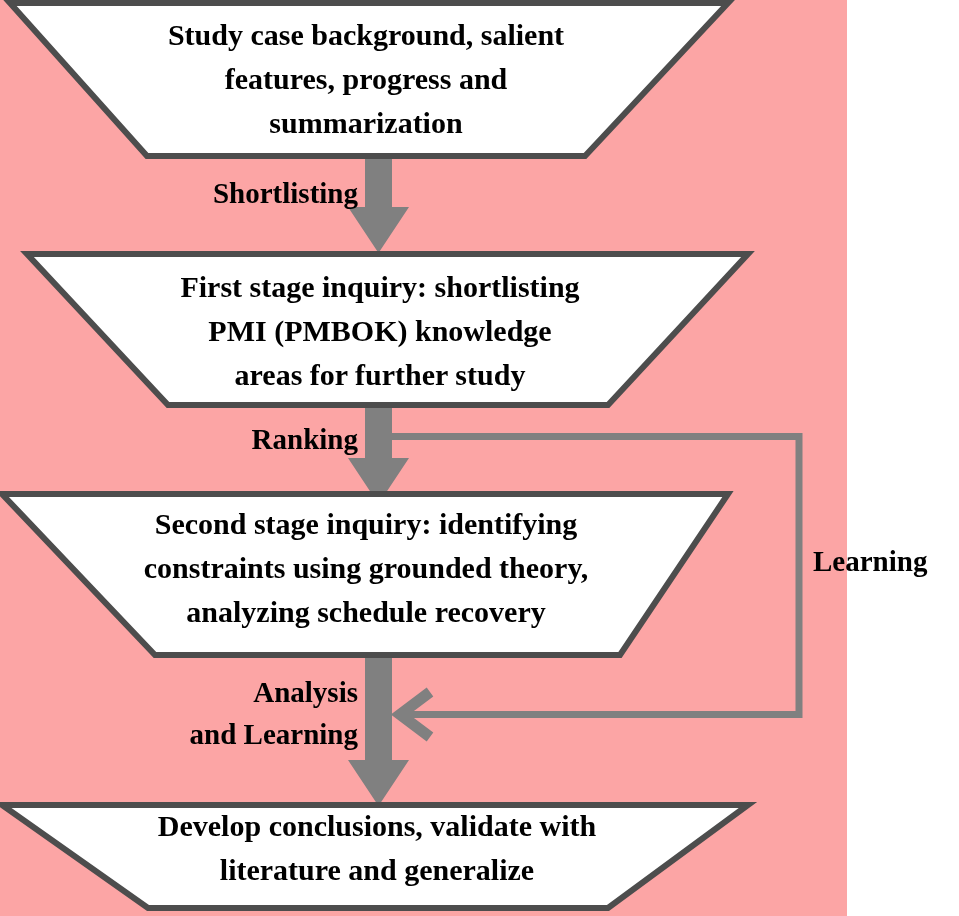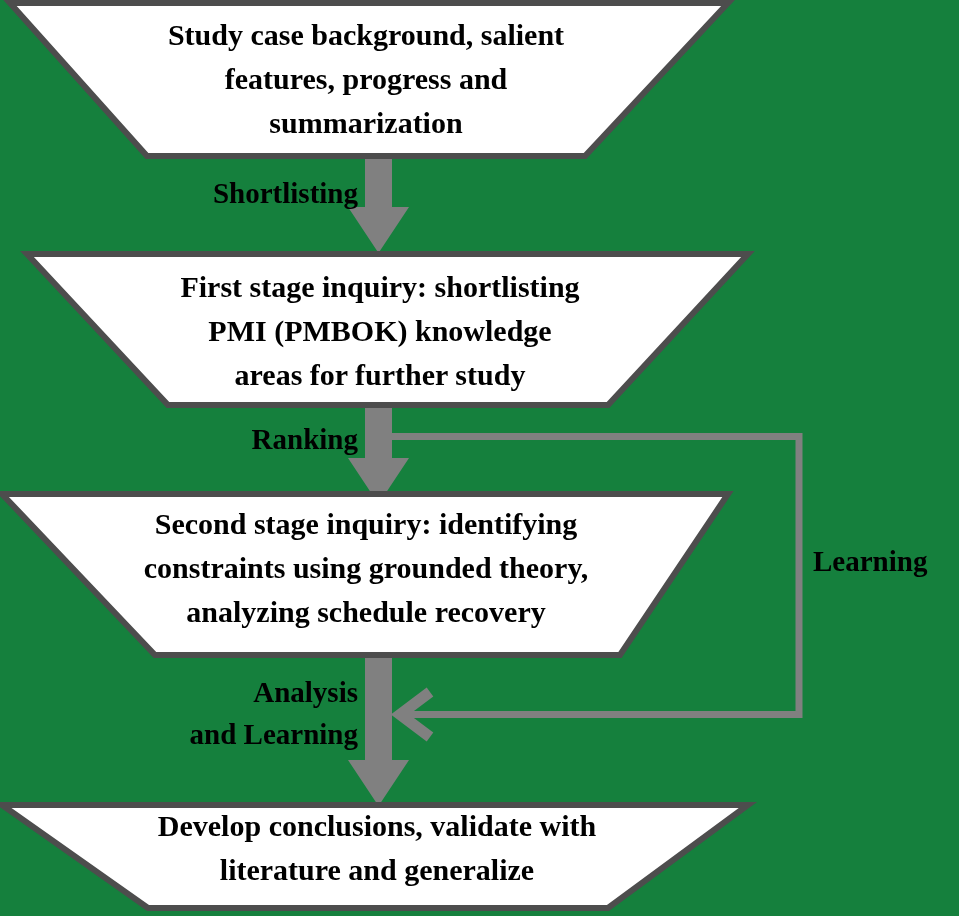--- a/index.html
+++ b/index.html
@@ -8,23 +8,23 @@
     background: #ffffff;
   }
   body {
     width: 959px;
     height: 916px;
     font-family: "Liberation Serif", "DejaVu Serif", serif;
     overflow: hidden;
   }
   #diagram-root {
     position: relative;
-    width: 959px;
+    width: 847px;
     height: 916px;
-    background: #15803d;
+    background: #fca5a5;
   }
   svg.flow {
     display: block;
     width: 959px;
     height: 916px;
   }
   .node-shape {
     fill: #ffffff;
     stroke: #4d4d4d;
     stroke-width: 6;

